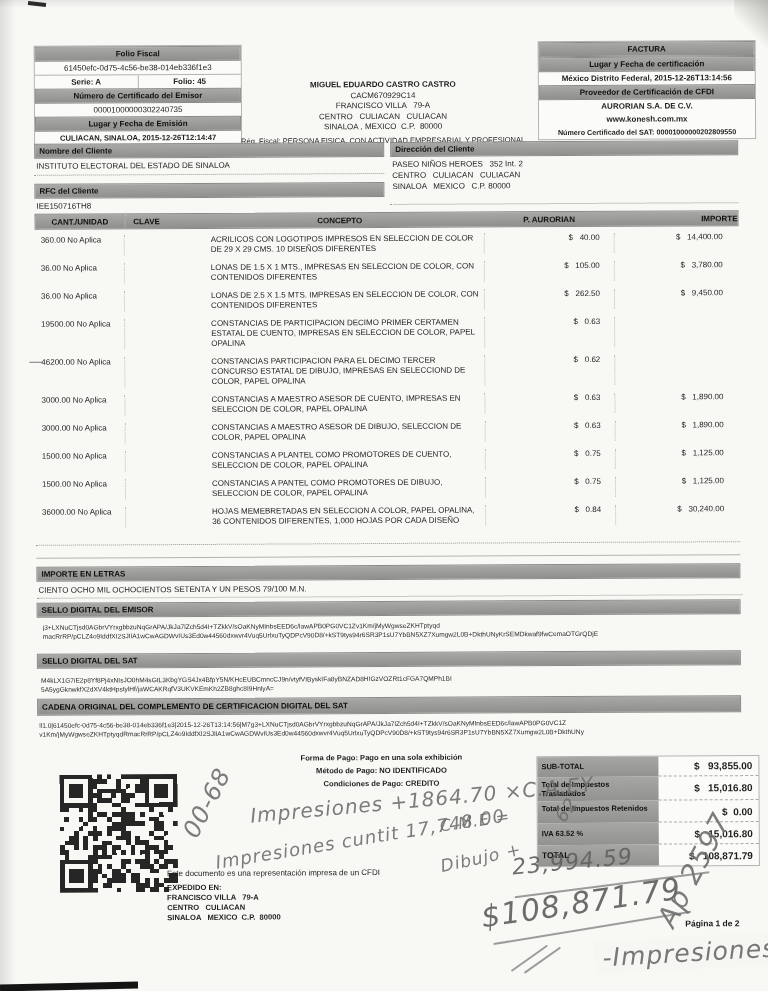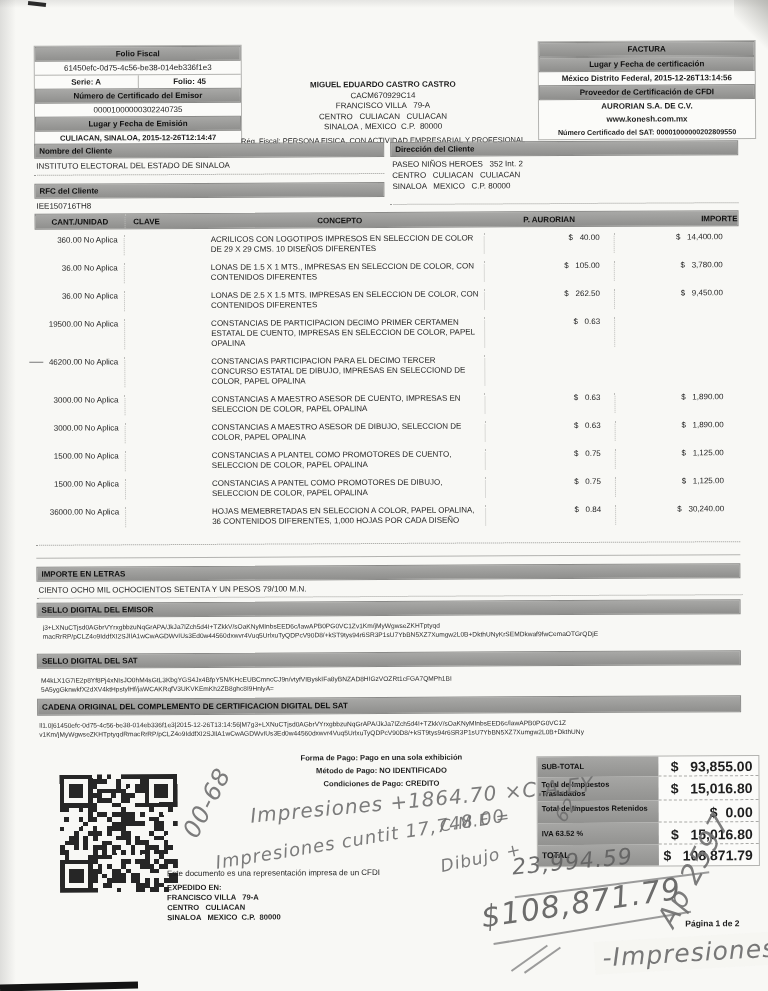--- a/index.html
+++ b/index.html
@@ -29,35 +29,35 @@
   
   .fiscal-row{display:flex;border-top:1px solid #b3b3b0;}
   .fiscal-row .half{flex:1;font-size:8px;line-height:13px;text-align:center;font-weight:bold;}
   .fiscal-row .half:first-child{border-right:1px solid #b3b3b0;}
 
   
   .thead{display:flex;}
   .thead div{box-sizing:border-box;font-size:8px;font-weight:bold;line-height:16px;}
   .row{display:flex;margin-bottom:8px;}
   .row div{box-sizing:border-box;font-size:8px;line-height:10px;}
-  .c-qty{width:90px;text-align:right;padding:0 6px;border-right:1px dotted #bdbdba;}
+  .c-qty{width:90px;text-align:left;padding:0 6px;border-right:1px dotted #bdbdba;}
   .c-clave{width:70px;padding-left:8px;}
   .c-con{width:290px;padding-left:16px;border-right:1px dotted #bdbdba;}
   .c-pu{width:130px;text-align:right;padding-right:14px;border-right:1px dotted #bdbdba;}
   .c-imp{width:124px;text-align:right;padding-right:16px;}
   .thead .c-qty{text-align:center;padding:0;}
   .thead .c-con{text-align:center;padding:0;border:none;}
   .thead .c-pu{text-align:center;padding:0;border:none;}
   .thead .c-imp{text-align:right;padding:0;}
 
   
   .tot-row{display:flex;}
   .tot-label{width:121px;background:linear-gradient(#a6a6a4,#929290);color:#111;
              font-size:7.5px;font-weight:bold;line-height:9px;padding:3px 4px;box-sizing:border-box;}
-  .tot-val{flex:1;text-align:right;font-size:14px;font-weight:bold;padding:3px 6px 0 0;
+  .tot-val{flex:1;text-align:right;font-size:10px;font-weight:bold;padding:3px 6px 0 0;
            box-sizing:border-box;border-bottom:1px dashed #a9a9a6;white-space:pre;}
 
   
   .hw{position:absolute;font-family:"DejaVu Sans",sans-serif;font-style:italic;
       color:#6f6f6f;white-space:nowrap;opacity:.9;letter-spacing:1px;}
   .hw-rule{position:absolute;border-top:2px solid #7c7c7c;opacity:.75;}
   .hl{background:rgba(246,246,242,.95);padding:2px 8px;}
 </style>
 </head>
 <body>
@@ -153,20 +153,21 @@
       <div class="row">
         <div class="c-qty">19500.00  No Aplica</div>
         <div class="c-clave"></div>
         <div class="c-con">CONSTANCIAS DE PARTICIPACION DECIMO PRIMER CERTAMEN ESTATAL DE CUENTO, IMPRESAS EN SELECCION DE COLOR, PAPEL OPALINA</div>
         <div class="c-pu pre">$   0.63</div>
       </div>
       <div class="row">
         <div class="c-qty">46200.00  No Aplica</div>
         <div class="c-clave"></div>
         <div class="c-con">CONSTANCIAS PARTICIPACION PARA EL DECIMO TERCER CONCURSO ESTATAL DE DIBUJO, IMPRESAS EN SELECCIOND DE COLOR, PAPEL OPALINA</div>
+        <div class="c-pu pre">$   0.62</div>
       </div>
       <div class="row">
         <div class="c-qty">3000.00  No Aplica</div>
         <div class="c-clave"></div>
         <div class="c-con">CONSTANCIAS A MAESTRO ASESOR DE CUENTO, IMPRESAS EN SELECCION DE COLOR, PAPEL OPALINA</div>
         <div class="c-pu pre">$   0.63</div>
         <div class="c-imp pre">$   1,890.00</div>
       </div>
       <div class="row">
         <div class="c-qty">3000.00  No Aplica</div>

